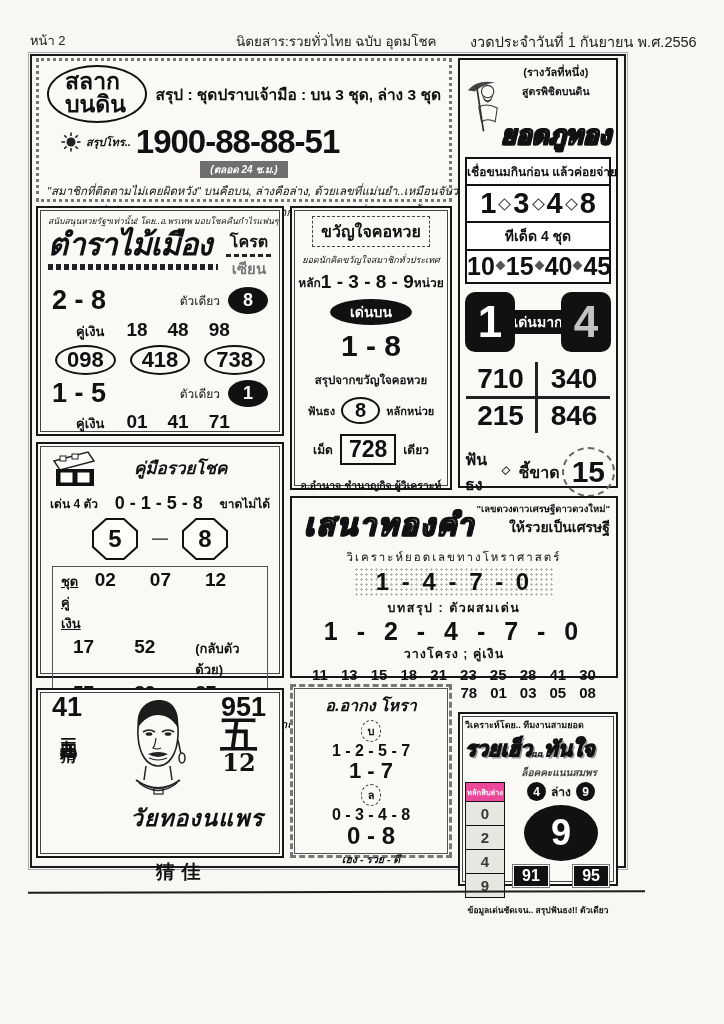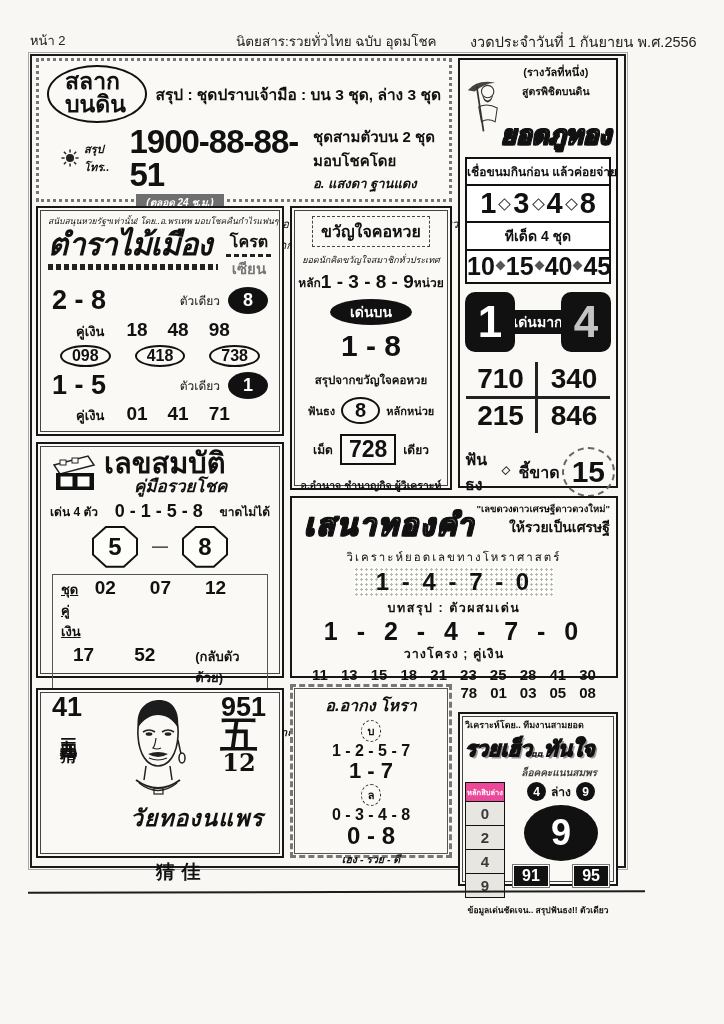--- a/index.html
+++ b/index.html
@@ -52,21 +52,21 @@
   .cross .r1{border-bottom:3px solid #222;}
   .cross .c1{border-right:3px solid #222;}
   .burst{position:relative;display:inline-block;font-weight:900;font-size:30px;padding:2px 6px;}
   .burst::before{content:"";position:absolute;inset:-6px -4px;border:2px dashed #666;border-radius:50%;}
 
   
   .hatch{height:6px;background:repeating-linear-gradient(90deg,#222 0 5px,#f8f7f3 5px 8px);}
   .blk-oval{display:inline-flex;align-items:center;justify-content:center;background:#111;color:#fff;
       border-radius:50%;font-weight:bold;}
   .ring{display:inline-block;border:2px solid #111;border-radius:50%;padding:0 10px;
-      font-weight:900;font-size:16px;}
+      font-weight:900;font-size:22px;}
 
   
   .raybox{display:inline-block;border:1px dashed #444;padding:2px 8px;font-weight:900;font-size:16px;}
 
   
   .oct{display:inline-flex;width:46px;height:42px;background:#111;align-items:center;justify-content:center;
       clip-path:polygon(30% 0,70% 0,100% 30%,100% 70%,70% 100%,30% 100%,0 70%,0 30%);}
   .oct>span{display:flex;width:42px;height:38px;background:#fdfdfa;align-items:center;justify-content:center;
       clip-path:polygon(30% 0,70% 0,100% 30%,100% 70%,70% 100%,30% 100%,0 70%,0 30%);
       font-weight:900;font-size:24px;}
@@ -134,25 +134,20 @@
                 <line x1="14.4" y1="5.6" x2="16.8" y2="3.2"></line>
             </g>
           </svg>
           <span class="b i" style="font-size:11px;">สรุปโทร..</span>
           <span class="phone">1900-88-88-51</span>
         </div>
         <div class="ctr" style="margin-top:1px;">
           <span class="hours">(ตลอด 24 ช.ม.)</span>
         </div>
       </div>
-      <div style="width:128px;text-align:left;">
-        <div class="b nw" style="font-size:15px;">ชุดสามตัวบน 2 ชุด</div>
-        <div class="b" style="font-size:15px;">มอบโชคโดย</div>
-        <div class="b i nw" style="font-size:13px;">อ. แสงดา ฐานแดง</div>
-      </div>
     </div>
     <div class="i ctr nw" style="font-size:11.5px;margin-top:4px;">"สมาชิกที่ติดตามไม่เคยผิดหวัง"  บนคือบน, ล่างคือล่าง, ด้วยเลขที่แม่นยำ..เหมือนจับวาง..</div>
     <div class="i ctr nw" style="font-size:11.5px;margin-top:3px;">ปล่อยทีเด็ดให้รวย.. ก่อนหวยออก 3-5 วัน  โปรดกดโทรศัพท์มาที่หมายเลขนี้;..</div>
   </div>
 
   <div class="bx" style="left:458px;top:58px;width:160px;height:430px;padding:3px 5px;">
     <div style="display:flex;">
       <svg width="52" height="86" viewBox="0 0 52 86">
         <path d="M4 20 Q18 4 44 9 Q28 10 14 22 Z" fill="#444"></path>
         <line x1="17" y1="14" x2="27" y2="80" stroke="#333" stroke-width="2.5"></line>
@@ -264,21 +259,20 @@
     <div style="display:flex;align-items:center;gap:6px;">
       <svg width="52" height="40" viewBox="0 0 52 40">
         <polygon points="8,12 42,3 48,12 14,21" fill="#fdfdfa" stroke="#222" stroke-width="1.5"></polygon>
         <rect x="14" y="7" width="6" height="5" fill="#fff" stroke="#222" stroke-width="1"></rect>
         <rect x="26" y="5" width="6" height="5" fill="#fff" stroke="#222" stroke-width="1"></rect>
         <rect x="10" y="20" width="38" height="17" fill="#111"></rect>
         <rect x="14" y="23" width="13" height="11" fill="#fdfdfa" stroke="#111"></rect>
         <rect x="31" y="23" width="13" height="11" fill="#fdfdfa" stroke="#111"></rect>
       </svg>
       <div>
-        <div class="xb nw" style="font-size:29px;line-height:1;">เลขสมบัติ</div>
         <div class="xb i nw" style="font-size:17px;margin-left:30px;line-height:1.1;">คู่มือรวยโชค</div>
       </div>
     </div>
     <div style="display:flex;align-items:center;justify-content:space-between;margin-top:4px;padding:0 4px;">
       <span class="b" style="font-size:12px;">เด่น 4 ตัว</span>
       <span class="xb" style="font-size:18px;">0 - 1 - 5 - 8</span>
       <span class="b" style="font-size:12px;">ขาดไม่ได้</span>
     </div>
     <div style="display:flex;align-items:center;justify-content:center;gap:14px;margin-top:4px;">
       <span class="oct">

